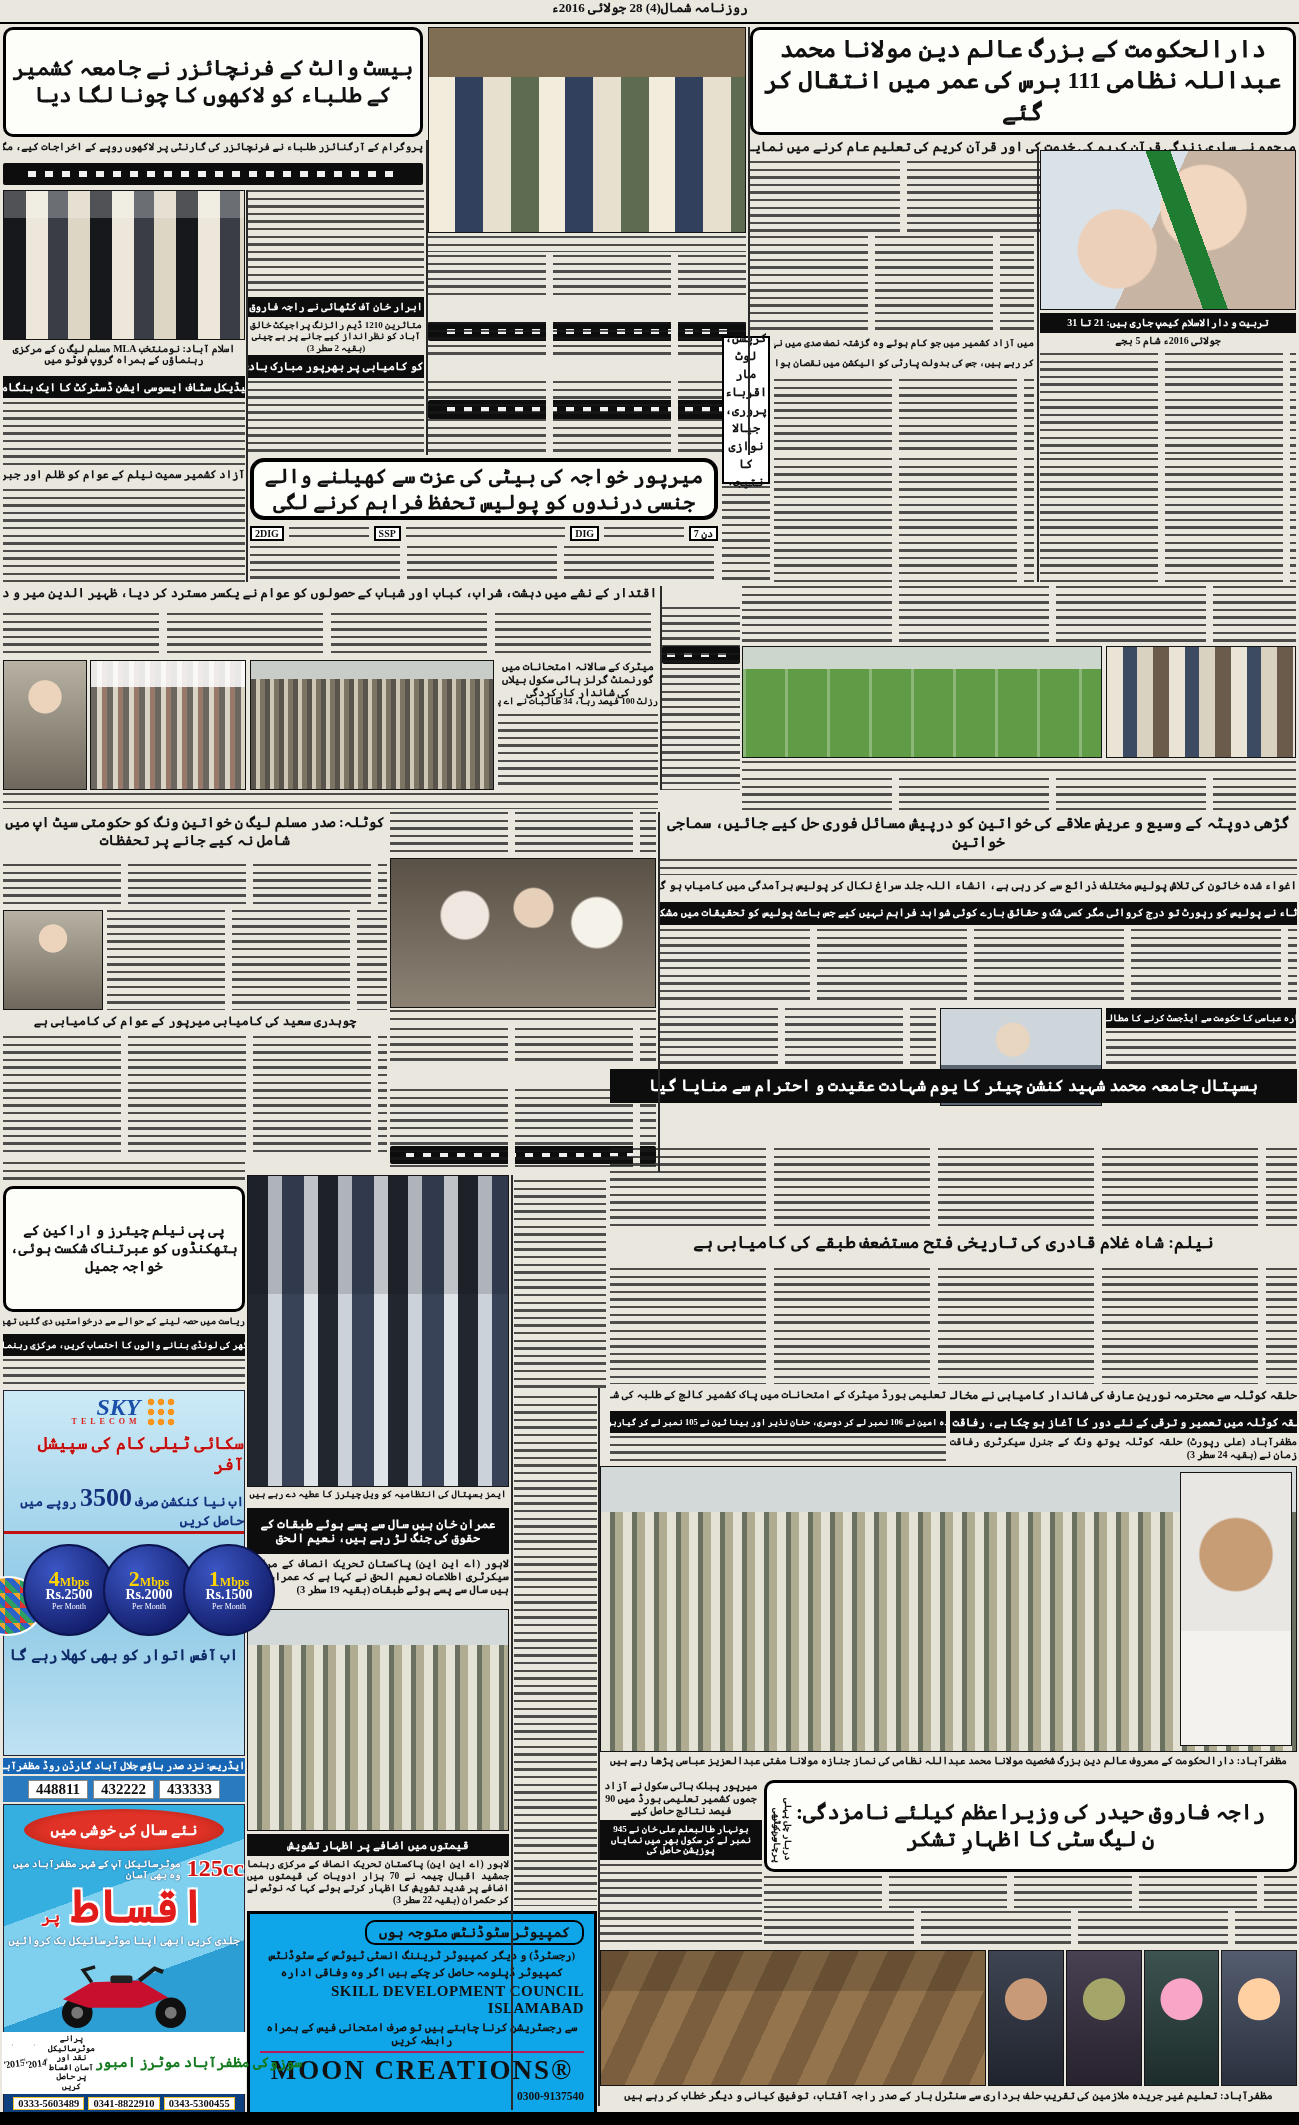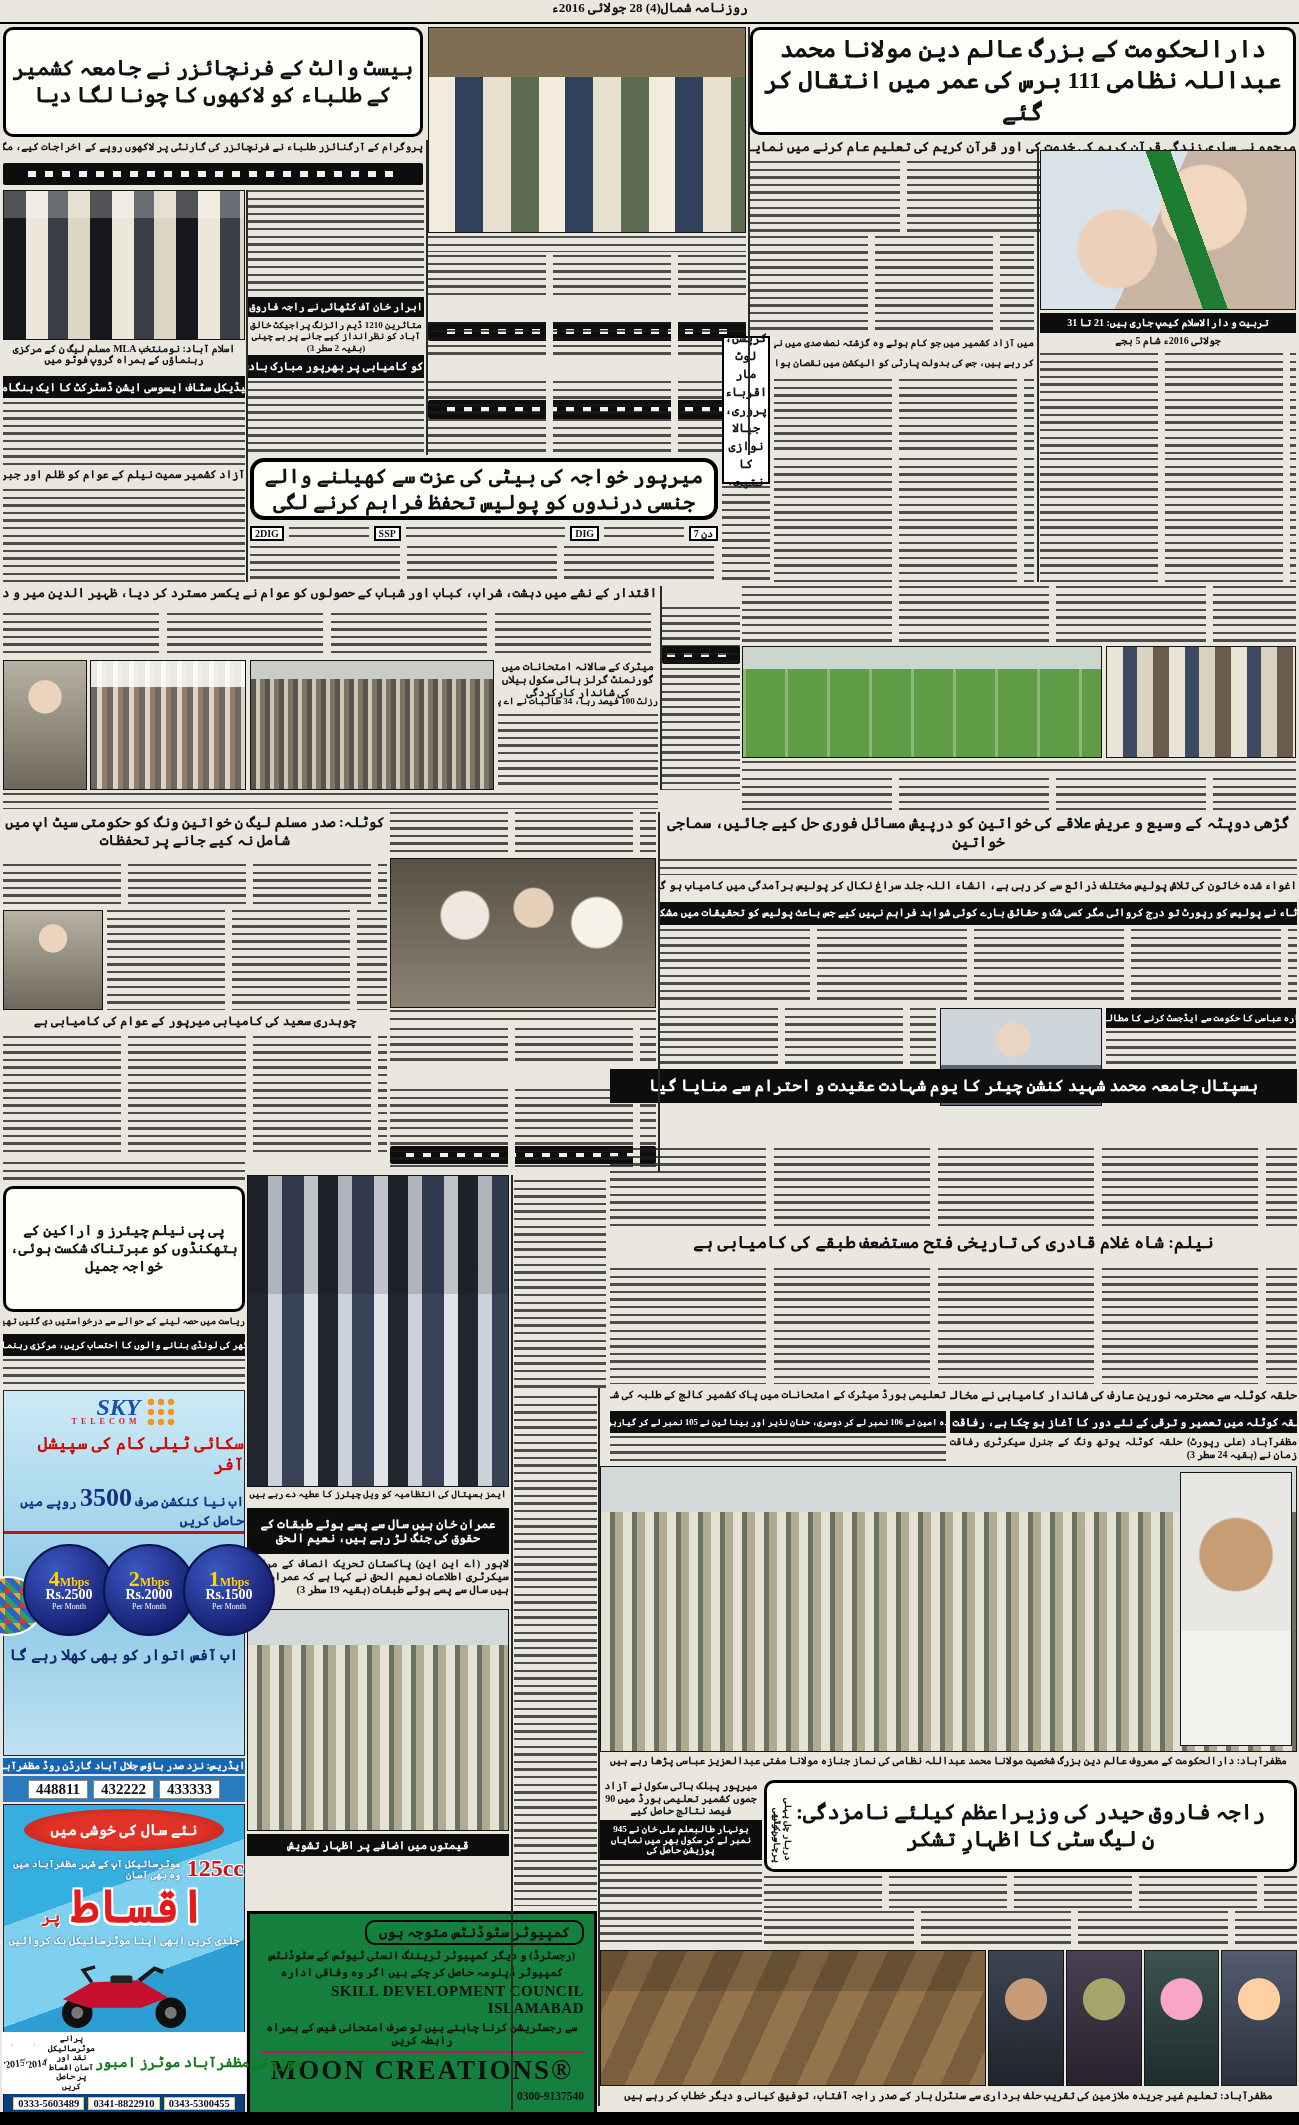--- a/index.html
+++ b/index.html
@@ -70,21 +70,21 @@
          text-shadow:2px 2px 0 #fff,-2px -2px 0 #fff,2px -2px 0 #fff,-2px 2px 0 #fff,0 3px 0 #fff;}
   .par{font-size:16px;color:#e21b1b;font-weight:800;text-shadow:1px 1px 0 #fff,-1px -1px 0 #fff;}
   .mstrip{background:#fff;width:100%;display:flex;align-items:center;justify-content:space-around;padding:2px 2px;}
   .star{width:36px;height:36px;background:#fff;border:1px solid #000;display:flex;align-items:center;justify-content:center;font-weight:800;font-size:10px;transform:rotate(-8deg);
         clip-path:polygon(50% 0,61% 12%,75% 6%,78% 21%,94% 22%,88% 36%,100% 45%,88% 57%,95% 71%,79% 72%,76% 88%,61% 81%,50% 94%,39% 81%,24% 88%,21% 72%,5% 71%,12% 57%,0 45%,12% 36%,6% 22%,22% 21%,25% 6%,39% 12%);}
   .dealer{color:#157a1f;font-weight:800;font-size:14px;direction:rtl;white-space:nowrap;}
   .oldln{font-size:8px;font-weight:700;direction:rtl;width:70px;line-height:1.2;text-align:center;}
   .mphones{background:#0b3f7e;width:100%;display:flex;gap:4px;justify-content:center;align-items:center;padding:3px 0;}
   .mphone{background:#fff;border:1px solid #f4c430;font-weight:800;font-size:10.5px;padding:0 4px;}
   
-  .comp{border:3px solid #000;background:#15803d;display:flex;flex-direction:column;direction:rtl;padding:6px 10px;gap:4px;}
+  .comp{border:3px solid #000;background:#0ea5e9;display:flex;flex-direction:column;direction:rtl;padding:6px 10px;gap:4px;}
   .comp .ttl{align-self:flex-start;border:2px solid #000;border-radius:10px;padding:2px 12px;font-weight:800;font-size:14px;}
   .comp .ln{font-size:11px;font-weight:700;text-align:center;}
   .comp .org{direction:ltr;font-weight:800;font-size:15px;text-align:right;letter-spacing:.5px;}
   .comp .brand{direction:ltr;font-weight:800;font-size:27px;text-align:center;letter-spacing:2px;border-top:2px solid #be185d;padding-top:2px;}
   .comp .foot{display:flex;justify-content:space-between;align-items:center;font-size:11px;font-weight:800;}
   .comp .tel{direction:ltr;line-height:1.2;font-size:11.5px;}
   .corr{border:2.5px solid #000;background:#fff;display:flex;flex-direction:column;align-items:center;justify-content:center;font-weight:800;font-size:12px;direction:rtl;line-height:1.5;}
   .sideV{position:absolute;left:3px;writing-mode:vertical-rl;font-size:9px;font-weight:800;direction:rtl;}
 </style>
 </head>
@@ -210,20 +210,21 @@
   <div class="abs bold one" style="left:3px;top:1316px;width:242px;height:15px;font-size:9px;">ریاست میں حصہ لینے کے حوالے سے درخواستیں دی گئیں تھیں</div>
   <div class="abs bar one" style="left:3px;top:1334px;width:242px;height:22px;font-size:9px;">پارٹی کو گھر کی لونڈی بنانے والوں کا احتساب کریں، مرکزی رہنما پی پی نگر</div>
   <div class="abs sim" style="left:3px;top:1359px;width:242px;height:28px;"></div>
 
   <div class="abs ph ph-hospital" style="left:247px;top:1175px;width:262px;height:312px;"></div>
   <div class="abs cap" style="left:247px;top:1489px;width:262px;height:16px;font-size:9px;">ایمز ہسپتال کی انتظامیہ کو ویل چیئرز کا عطیہ دے رہے ہیں</div>
   <div class="abs bar" style="left:247px;top:1508px;width:262px;height:46px;font-size:12px;">عمران خان ہیں سال سے پسے ہوئے طبقات کے حقوق کی جنگ لڑ رہے ہیں، نعیم الحق</div>
   <div class="abs para" style="left:247px;top:1557px;width:262px;height:50px;font-size:10.5px;">لاہور (اے این این) پاکستان تحریک انصاف کے مرکزی سیکرٹری اطلاعات نعیم الحق نے کہا ہے کہ عمران خان ہیں سال سے پسے ہوئے طبقات (بقیہ 19 سطر 3)</div>
   <div class="abs ph ph-janaza" style="left:247px;top:1609px;width:262px;height:222px;"></div>
   <div class="abs bar one" style="left:247px;top:1834px;width:262px;height:22px;font-size:11px;">قیمتوں میں اضافے پر اظہار تشویش</div>
+  <div class="abs para" style="left:247px;top:1859px;width:262px;height:50px;font-size:9.5px;">لاہور (اے این این) پاکستان تحریک انصاف کے مرکزی رہنما جمشید اقبال چیمہ نے 70 ہزار ادویات کی قیمتوں میں اضافے پر شدید تشویش کا اظہار کرتے ہوئے کہا کہ نوٹس لے کر حکمران (بقیہ 22 سطر 3)</div>
   <div class="abs sim" style="left:514px;top:1180px;width:92px;height:212px;"></div>
   <div class="abs sim" style="left:514px;top:1396px;width:83px;height:510px;"></div>
 
   <div class="abs bold one" style="left:950px;top:1388px;width:347px;height:20px;font-size:11.5px;">حلقہ کوٹلہ سے محترمہ نورین عارف کی شاندار کامیابی نے مخالفین کو حیران کر دیا</div>
   <div class="abs bar one" style="left:950px;top:1411px;width:347px;height:22px;font-size:11px;">اب حلقہ کوٹلہ میں تعمیر و ترقی کے نئے دور کا آغاز ہو چکا ہے، رفاقت زمان</div>
   <div class="abs para" style="left:950px;top:1436px;width:347px;height:26px;font-size:10px;">مظفرآباد (علی رپورٹ) حلقہ کوٹلہ یوتھ ونگ کے جنرل سیکرٹری رفاقت زمان نے (بقیہ 24 سطر 3)</div>
   <div class="abs bold one" style="left:610px;top:1388px;width:336px;height:20px;font-size:10.5px;">تعلیمی بورڈ میٹرک کے امتحانات میں پاک کشمیر کالج کے طلبہ کی شاندار کارکردگی</div>
   <div class="abs bar one" style="left:610px;top:1411px;width:336px;height:22px;font-size:8.5px;">ادارہ کی طالبہ عبدہ امین نے 106 نمبر لے کر دوسری، حنان نذیر اور بینا ثین نے 105 نمبر لے کر گیارہویں پوزیشن حاصل کی</div>
   <div class="abs sim" style="left:610px;top:1436px;width:336px;height:26px;"></div>
 

